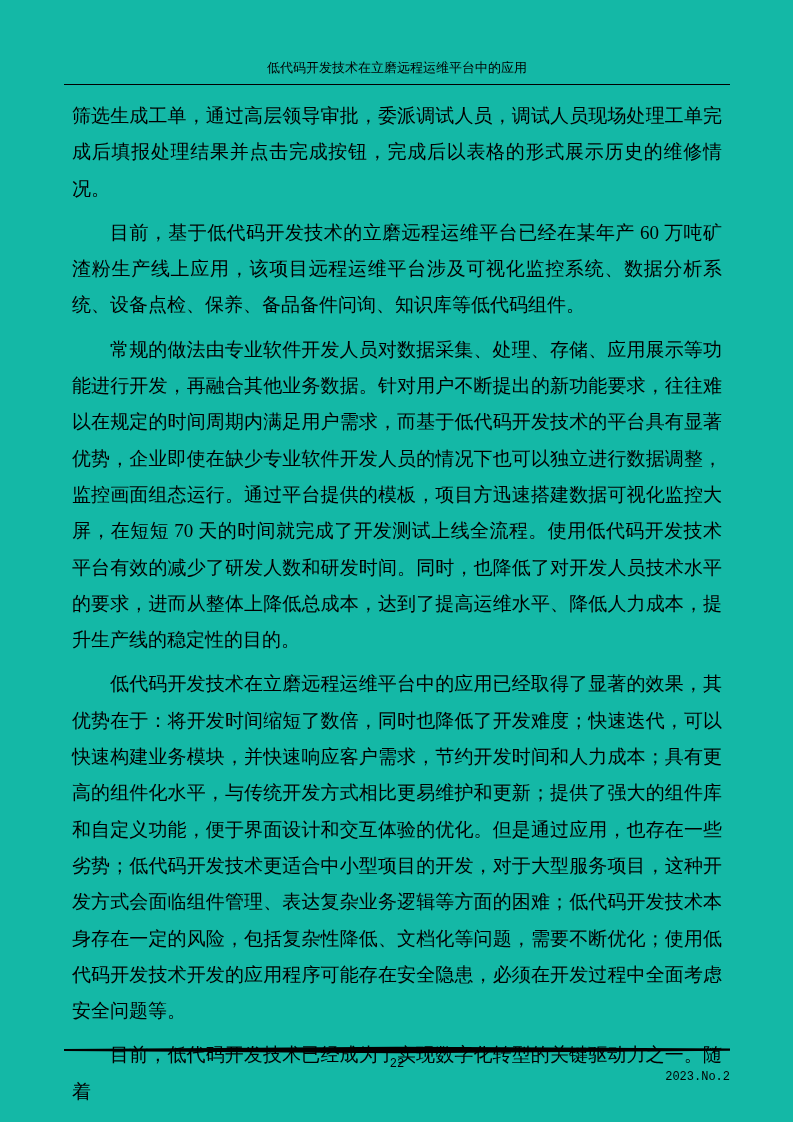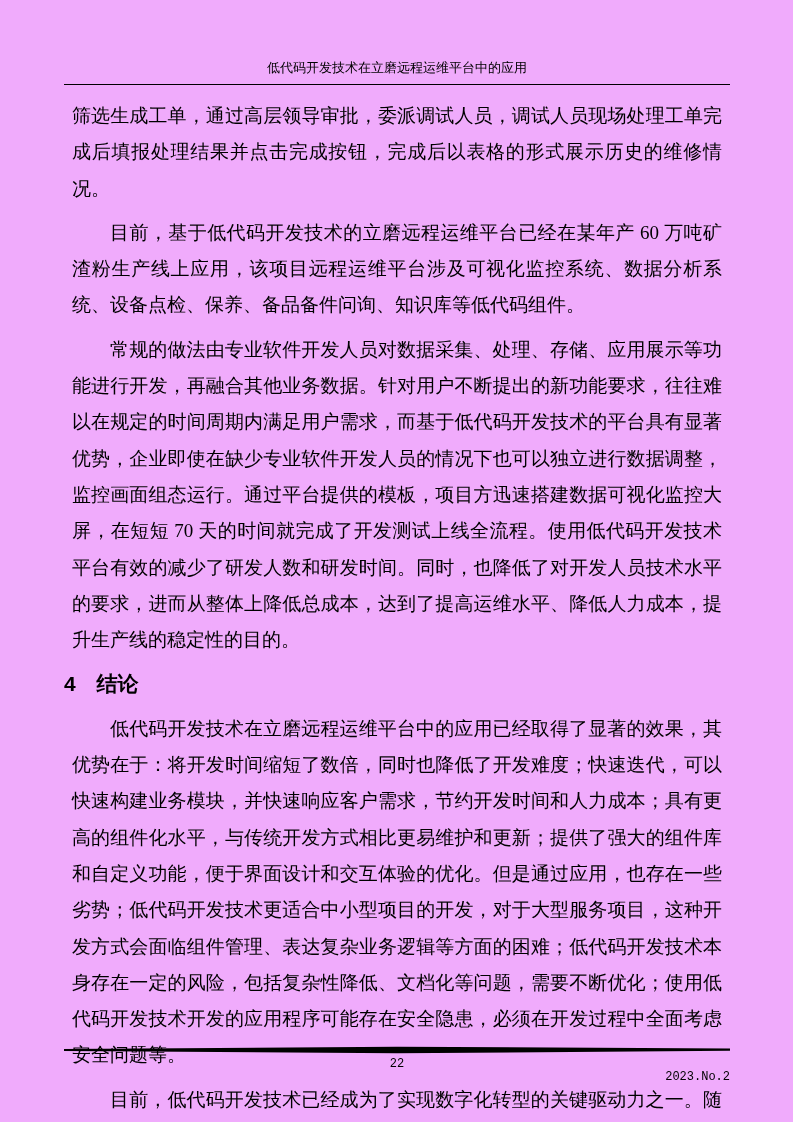--- a/index.html
+++ b/index.html
@@ -4,21 +4,21 @@
 <style>
   html, body {
     margin: 0;
     padding: 0;
     background: #ffffff;
   }
   .page {
     position: relative;
     width: 793px;
     height: 1122px;
-    background: #f0abfc;
+    background: #14b8a6;
     color: #000000;
     font-family: "Liberation Serif", serif;
     overflow: hidden;
   }
   
   .running-header {
     position: absolute;
     left: 64px;
     top: 58px;
     width: 666px;
@@ -97,24 +97,20 @@
 
   <div class="doc-body">
 
     <p>筛选生成工单，通过高层领导审批，委派调试人员，调试人员现场处理工单完成后填报处理结果并点击完成按钮，完成后以表格的形式展示历史的维修情况。</p>
 
 
     <p class="indent">目前，基于低代码开发技术的立磨远程运维平台已经在某年产 60 万吨矿渣粉生产线上应用，该项目远程运维平台涉及可视化监控系统、数据分析系统、设备点检、保养、备品备件问询、知识库等低代码组件。</p>
 
     <p class="indent">常规的做法由专业软件开发人员对数据采集、处理、存储、应用展示等功能进行开发，再融合其他业务数据。针对用户不断提出的新功能要求，往往难以在规定的时间周期内满足用户需求，而基于低代码开发技术的平台具有显著优势，企业即使在缺少专业软件开发人员的情况下也可以独立进行数据调整，监控画面组态运行。通过平台提供的模板，项目方迅速搭建数据可视化监控大屏，在短短 70 天的时间就完成了开发测试上线全流程。使用低代码开发技术平台有效的减少了研发人数和研发时间。同时，也降低了对开发人员技术水平的要求，进而从整体上降低总成本，达到了提高运维水平、降低人力成本，提升生产线的稳定性的目的。</p>
 
-    <h2 class="sec-heading">
-      <span class="sec-num">4</span>
-      <span>结论</span>
-    </h2>
 
     <p class="indent">低代码开发技术在立磨远程运维平台中的应用已经取得了显著的效果，其优势在于：将开发时间缩短了数倍，同时也降低了开发难度；快速迭代，可以快速构建业务模块，并快速响应客户需求，节约开发时间和人力成本；具有更高的组件化水平，与传统开发方式相比更易维护和更新；提供了强大的组件库和自定义功能，便于界面设计和交互体验的优化。但是通过应用，也存在一些劣势；低代码开发技术更适合中小型项目的开发，对于大型服务项目，这种开发方式会面临组件管理、表达复杂业务逻辑等方面的困难；低代码开发技术本身存在一定的风险，包括复杂性降低、文档化等问题，需要不断优化；使用低代码开发技术开发的应用程序可能存在安全隐患，必须在开发过程中全面考虑安全问题等。</p>
 
     <p class="indent">目前，低代码开发技术已经成为了实现数字化转型的关键驱动力之一。随着</p>
 
   </div>
 
   <svg class="footer-rule" viewBox="0 0 666 8" preserveAspectRatio="none" aria-hidden="true">
     <polygon points="0,3.1 333,0.7 666,2.5 666,4.7 333,7.3 0,4.9" fill="#000000"></polygon>
   </svg>

